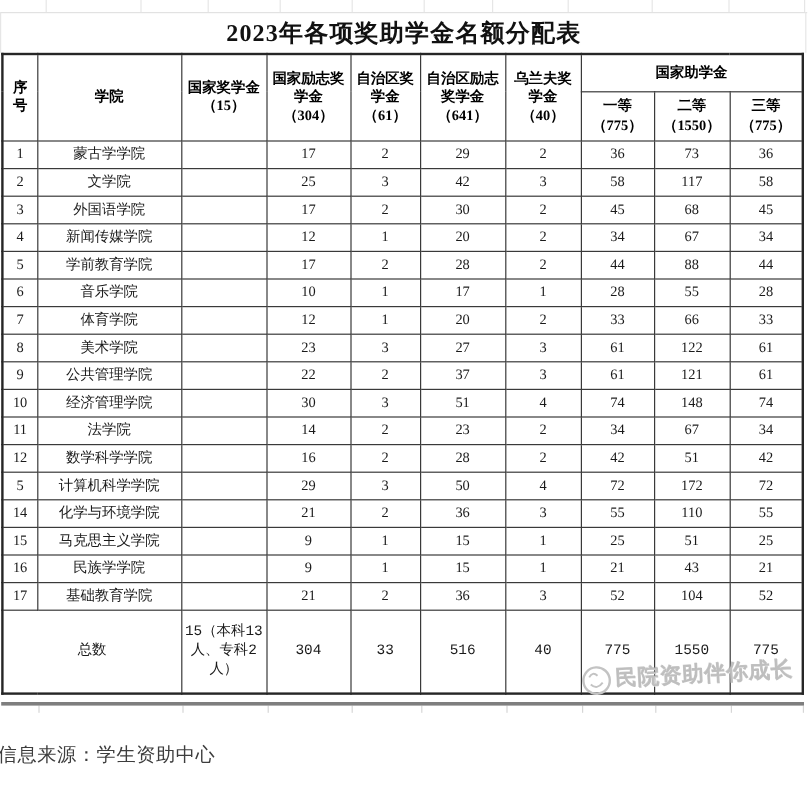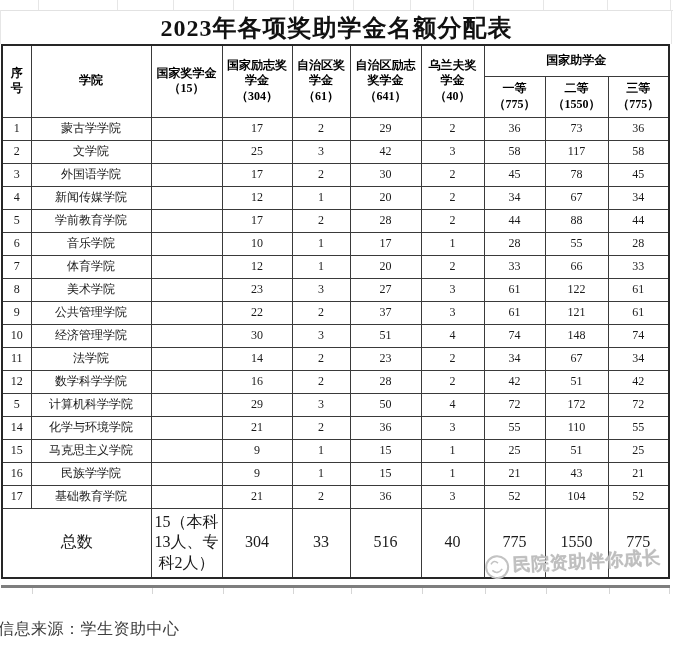--- a/index.html
+++ b/index.html
@@ -23,41 +23,41 @@
   }
   .grid-side {
     position: absolute; top: 10px; width: 1px; height: 34px; background: #e6e6e6;
   }
   .grid-tick-bottom {
     position: absolute; top: 588px; width: 1px; height: 6px; background: #d6d6d6;
   }
   .title {
     position: absolute; left: 3px; top: 11px; width: 667px; height: 33px;
     display: flex; align-items: center; justify-content: center;
-    font-size: 24px; font-weight: bold; letter-spacing: 1px; color: #111;
+    font-size: 20px; font-weight: bold; letter-spacing: 1px; color: #111;
   }
   table.alloc {
     position: absolute; left: 1px; top: 44px;
     border-collapse: collapse; table-layout: fixed;
     width: 669px;
     border: 2px solid #262626;
   }
   table.alloc th, table.alloc td {
     border: 1px solid #3a3a3a;
     text-align: center; vertical-align: middle;
     font-size: 12px; line-height: 1.3;
     padding: 0 2px;
     overflow: hidden;
   }
   table.alloc thead th { font-weight: bold; white-space: pre-line; color: #000; }
   tr.hdr-group { height: 31px; }
   tr.hdr-sub { height: 41px; }
   tbody tr.data-row { height: 23px; }
   tr.total-row { height: 70px; }
-  tr.total-row td { font-size: 16px; }
+  tr.total-row td { font-size: 12px; font-family: Liberation Mono, monospace; }
   td.college-cell { padding: 0 3px; }
   .bottom-border-accent {
     position: absolute; left: 1px; top: 585px; width: 669px; height: 3px;
     background: #7e7e7e;
   }
   .watermark {
     position: absolute; left: 483px; top: 545px; width: 186px; height: 34px;
     display: flex; align-items: center;
     transform: rotate(-3deg);
     pointer-events: none; z-index: 5;
@@ -177,21 +177,21 @@
         </tr>
         <tr class="data-row">
           <td>3</td>
           <td class="college-cell">外国语学院</td>
           <td></td>
           <td>17</td>
           <td>2</td>
           <td>30</td>
           <td>2</td>
           <td>45</td>
-          <td>78</td>
+          <td>68</td>
           <td>45</td>
         </tr>
         <tr class="data-row">
           <td>4</td>
           <td class="college-cell">新闻传媒学院</td>
           <td></td>
           <td>12</td>
           <td>1</td>
           <td>20</td>
           <td>2</td>

